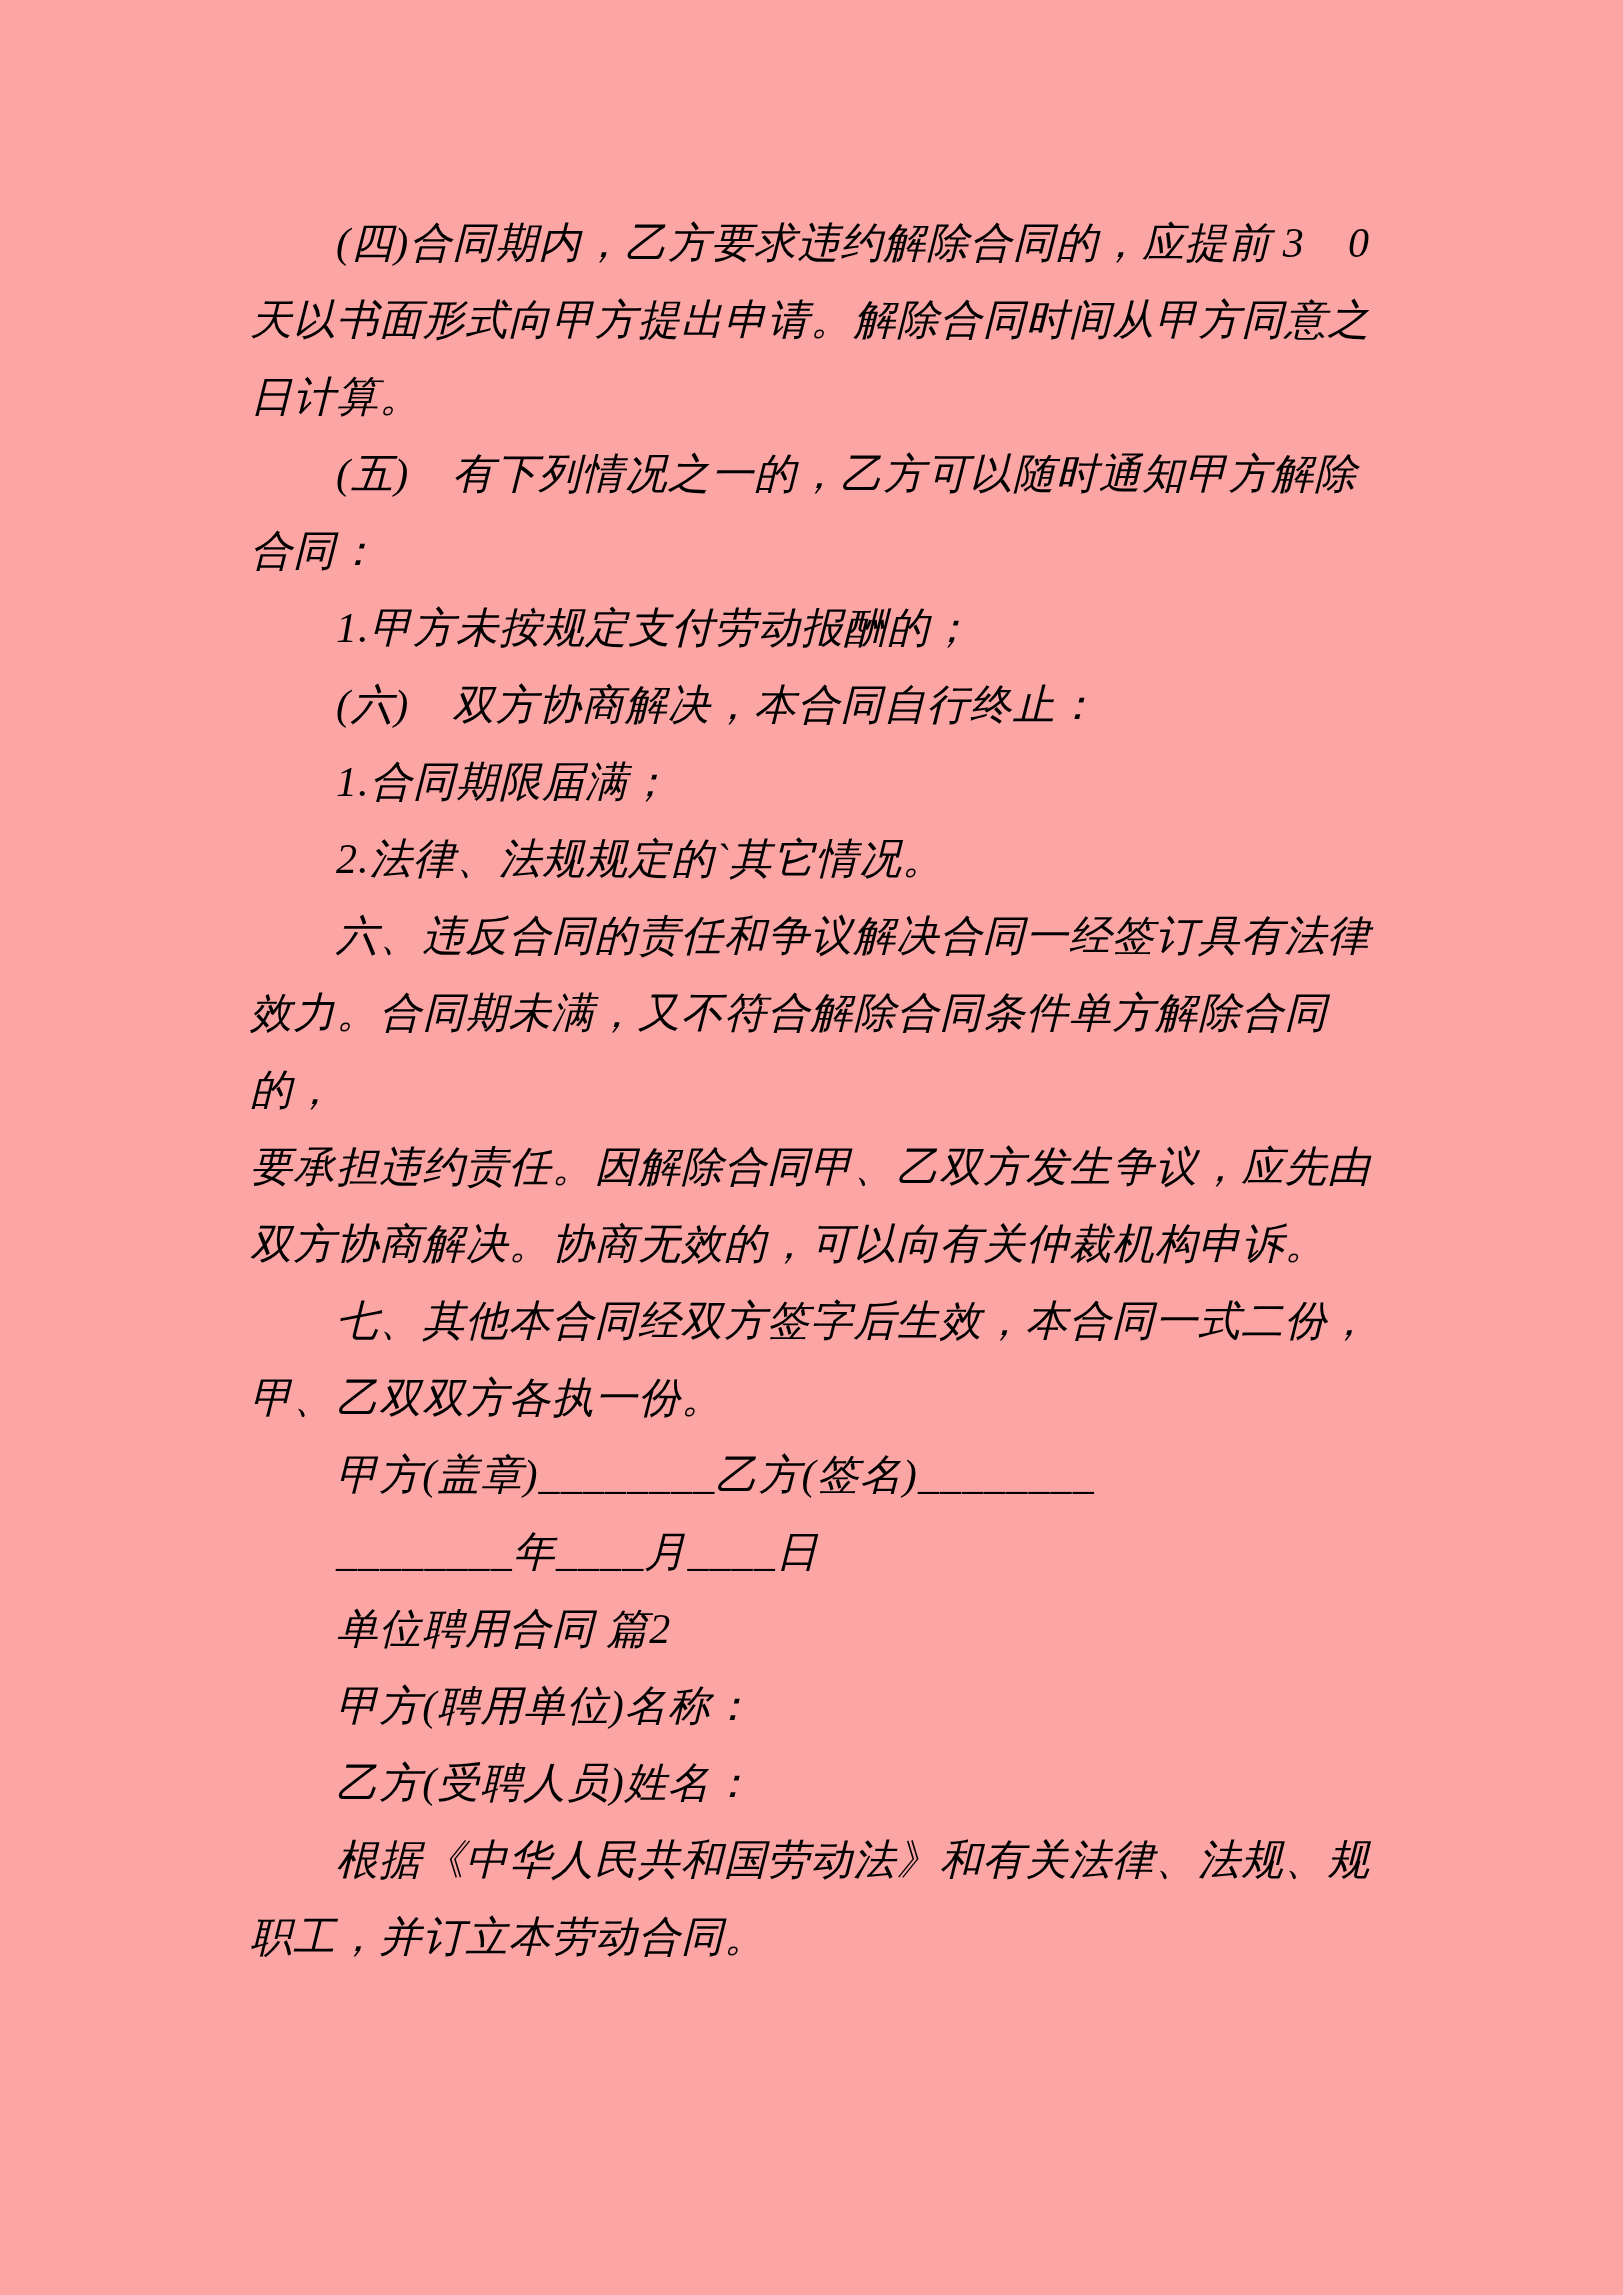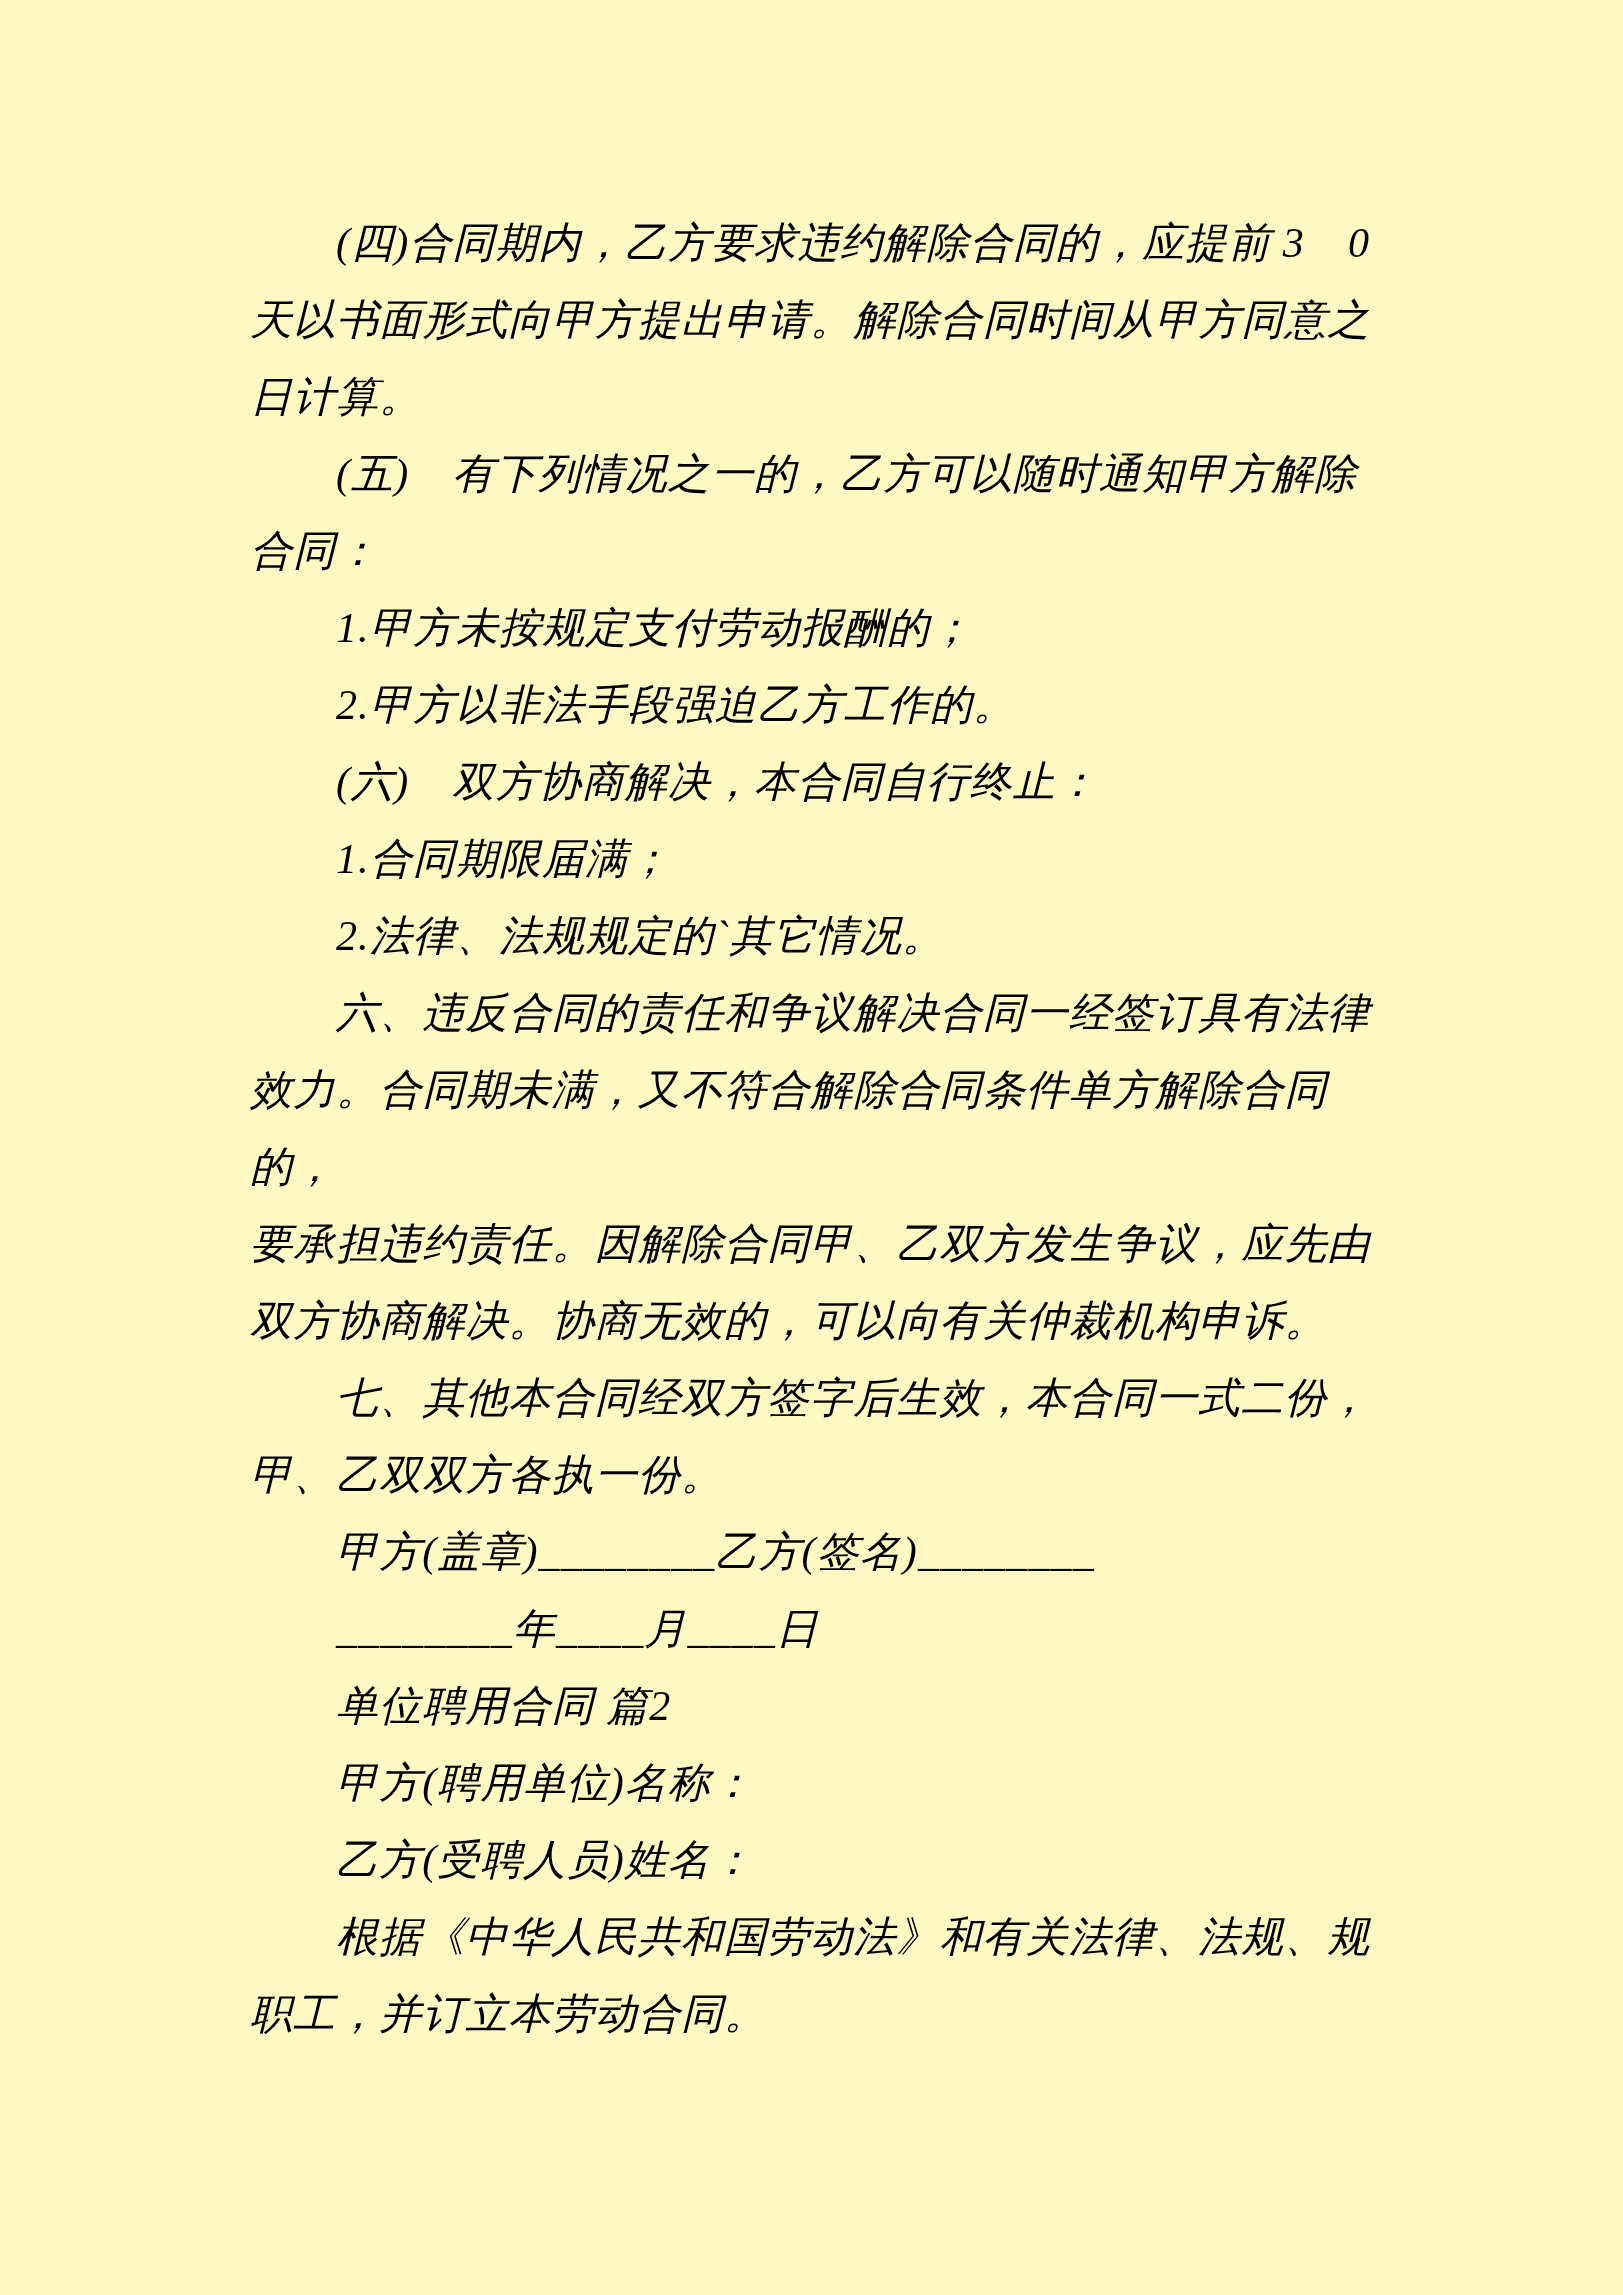--- a/index.html
+++ b/index.html
@@ -4,21 +4,21 @@
 <style>
   html, body {
     margin: 0;
     padding: 0;
     background: #ffffff;
   }
   .page {
     position: relative;
     width: 1623px;
     height: 2295px;
-    background: #fef9c3;
+    background: #fca5a5;
     color: #000000;
     overflow: hidden;
   }
   .doc-body {
     position: absolute;
     left: 250px;
     top: 205px;
     width: 1127px;
     font-family: "Liberation Serif", "DejaVu Serif", serif;
     font-style: italic;
@@ -39,21 +39,20 @@
 <body>
 
 <div class="page">
   <div class="doc-body">
     <p class="indent">(四)合同期内，乙方要求违约解除合同的，应提前 3　0</p>
     <p>天以书面形式向甲方提出申请。解除合同时间从甲方同意之</p>
     <p>日计算。</p>
     <p class="indent">(五)　有下列情况之一的，乙方可以随时通知甲方解除</p>
     <p>合同：</p>
     <p class="indent">1.甲方未按规定支付劳动报酬的；</p>
-    <p class="indent">2.甲方以非法手段强迫乙方工作的。</p>
     <p class="indent">(六)　双方协商解决，本合同自行终止：</p>
     <p class="indent">1.合同期限届满；</p>
     <p class="indent">2.法律、法规规定的`其它情况。</p>
     <p class="indent">六、违反合同的责任和争议解决合同一经签订具有法律</p>
     <p>效力。合同期未满，又不符合解除合同条件单方解除合同的，</p>
     <p>要承担违约责任。因解除合同甲、乙双方发生争议，应先由</p>
     <p>双方协商解决。协商无效的，可以向有关仲裁机构申诉。</p>
     <p class="indent">七、其他本合同经双方签字后生效，本合同一式二份，</p>
     <p>甲、乙双双方各执一份。</p>
     <p class="indent">甲方(盖章)________乙方(签名)________</p>

